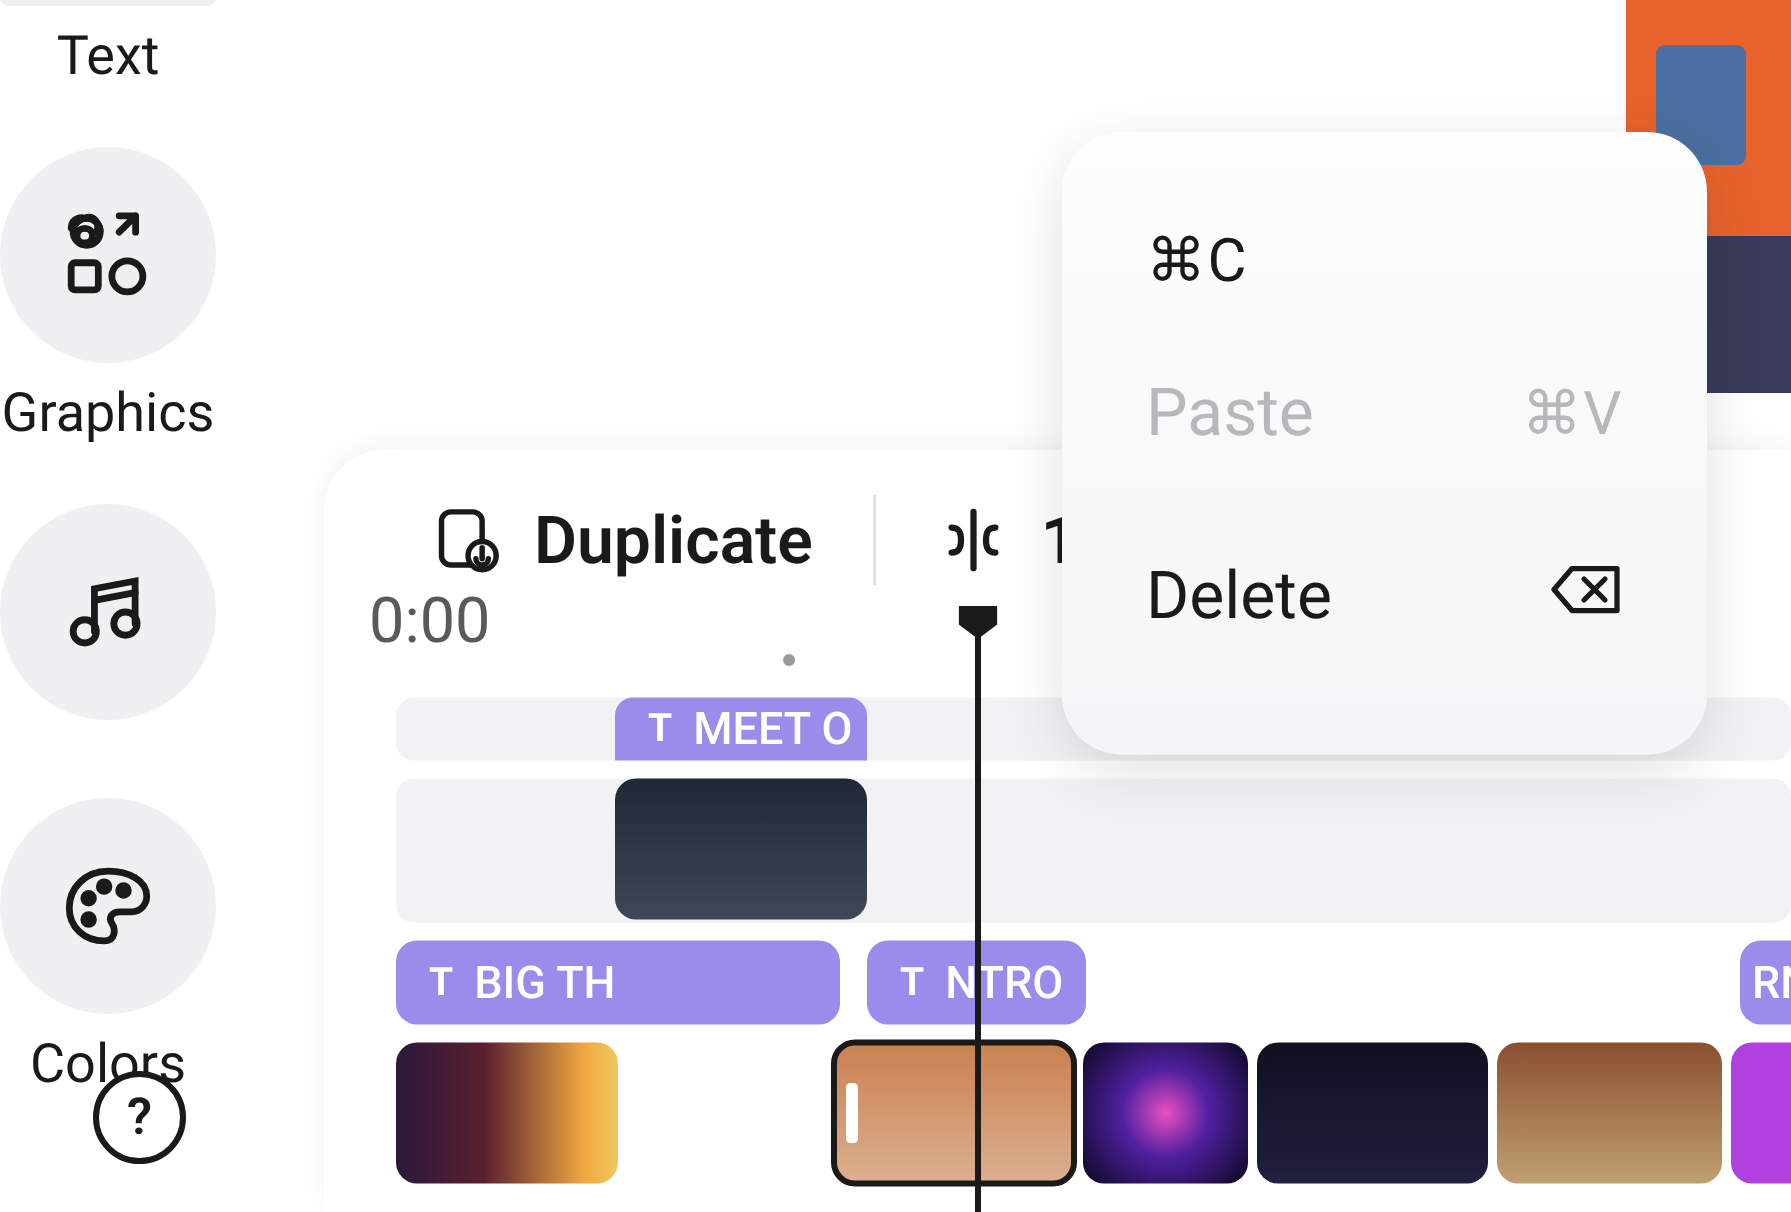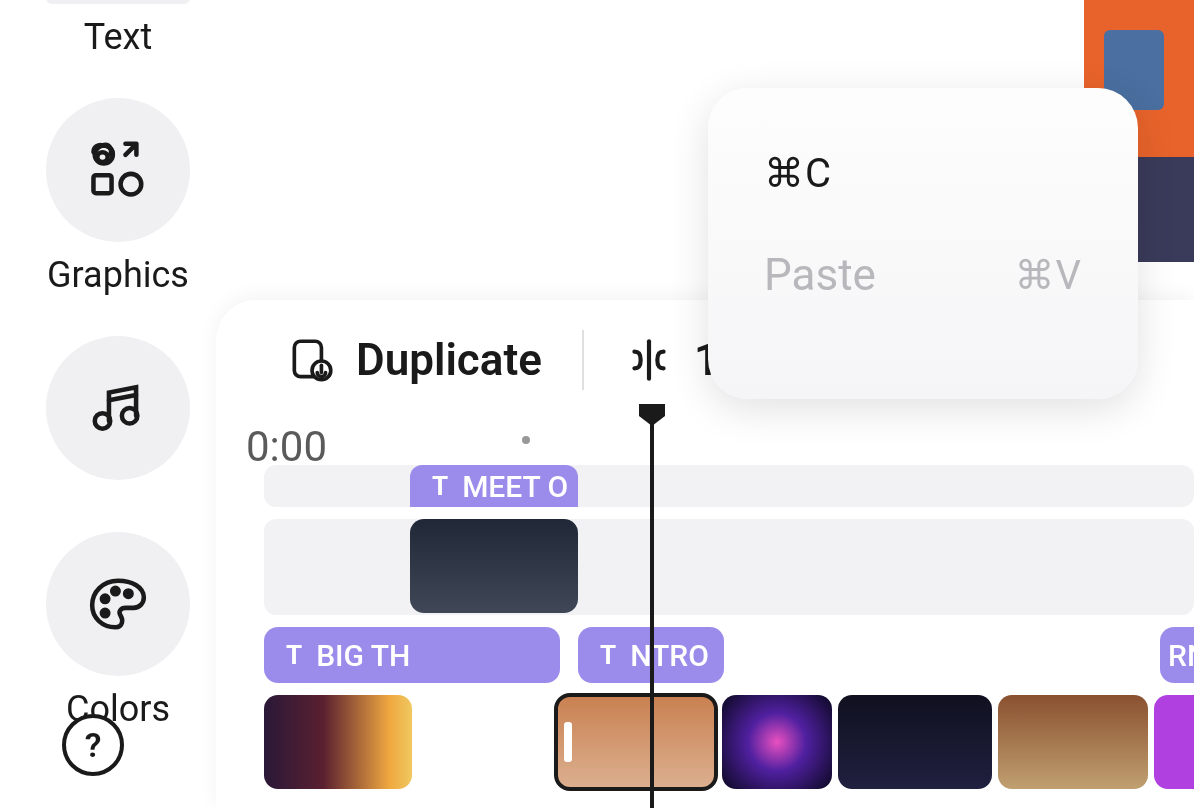--- a/index.html
+++ b/index.html
@@ -14,23 +14,22 @@
 
   
   .sidebar {
     position: absolute;
     left: 0;
     top: 0;
     width: 190px;
     height: 100%;
     display: flex;
     flex-direction: column;
-    align-items: flex-end;
+    align-items: flex-start;
     padding-top: 0;
-    padding-left: 10px;
   }
   .sidebar-item {
     display: flex;
     flex-direction: column;
     align-items: center;
     margin-bottom: 40px;
     cursor: pointer;
   }
   .sidebar-icon-circle {
     width: 144px;
@@ -84,21 +83,20 @@
   }
   .tab-divider {
     width: 2px;
     height: 60px;
     background: #e0e0e0;
   }
   .timestamp {
     font-size: 42px;
     color: #5a5a5a;
     padding-left: 30px;
-    margin-top: 32px;
   }
   .dot-marker {
     position: absolute;
     left: 306px;
     top: 136px;
     width: 8px;
     height: 8px;
     border-radius: 50%;
     background: #999;
   }
@@ -408,14 +406,23 @@
 
 <div class="context-menu">
   <div class="menu-item">
     <span class="menu-shortcut">⌘C</span>
   </div>
   <div class="menu-item disabled">
     <span>Paste</span>
     <span class="menu-shortcut">⌘V</span>
   </div>
   <div class="menu-spacer"></div>
+  <div class="menu-item">
+    <span>Delete</span>
+    <span class="menu-shortcut">
+      <svg width="48" height="36" viewBox="0 0 48 36" fill="none" stroke="#1a1a1a" stroke-width="3.5" stroke-linejoin="round">
+        <path d="M14 4 L44 4 L44 32 L14 32 L2 18 Z"></path>
+        <path d="M22 11 L36 25 M36 11 L22 25" stroke-linecap="round"></path>
+      </svg>
+    </span>
+  </div>
   <div class="menu-spacer"></div>
 </div>
 
 </body></html>

